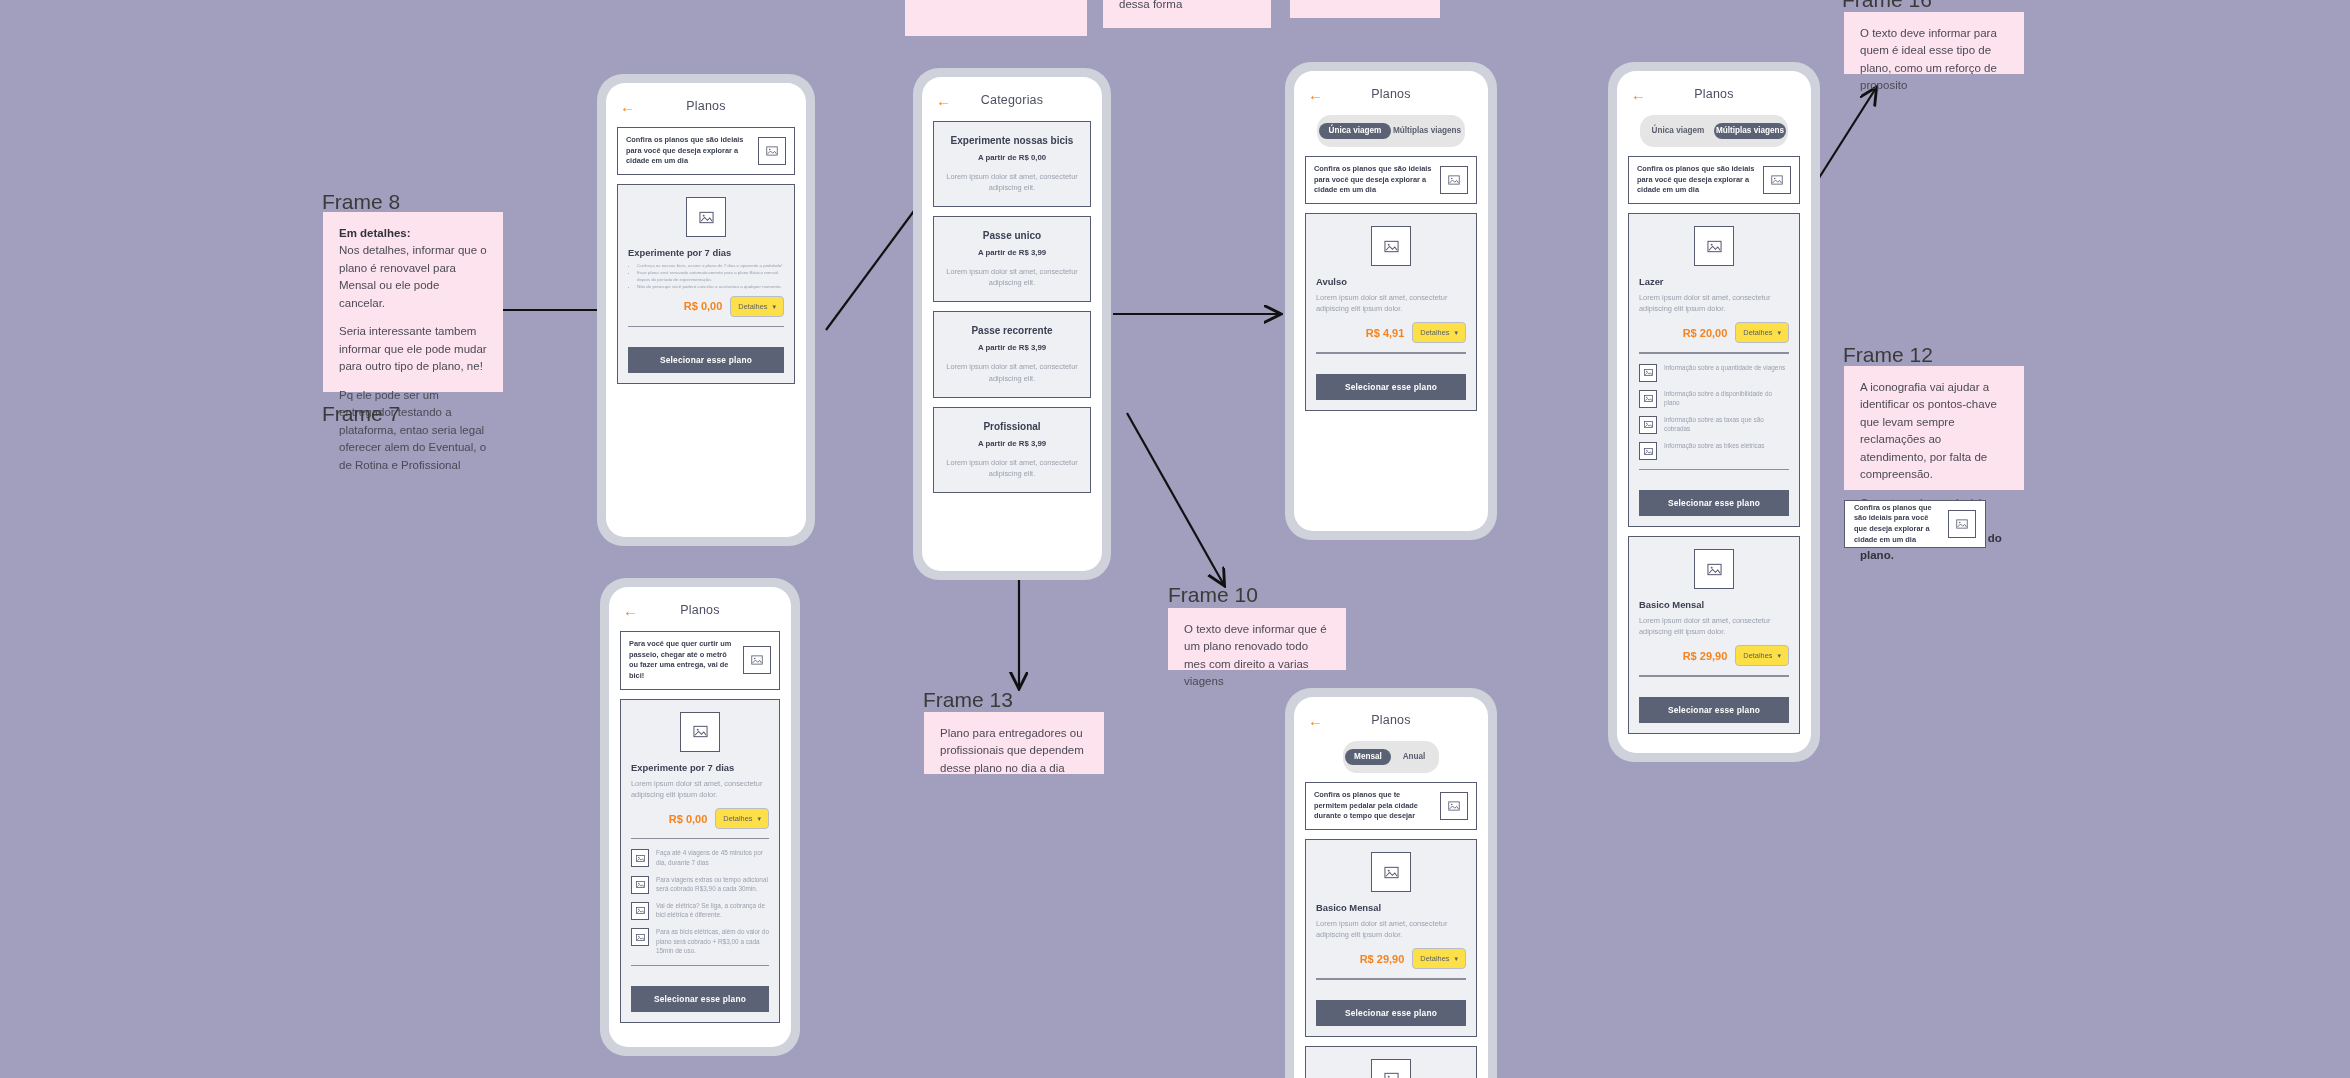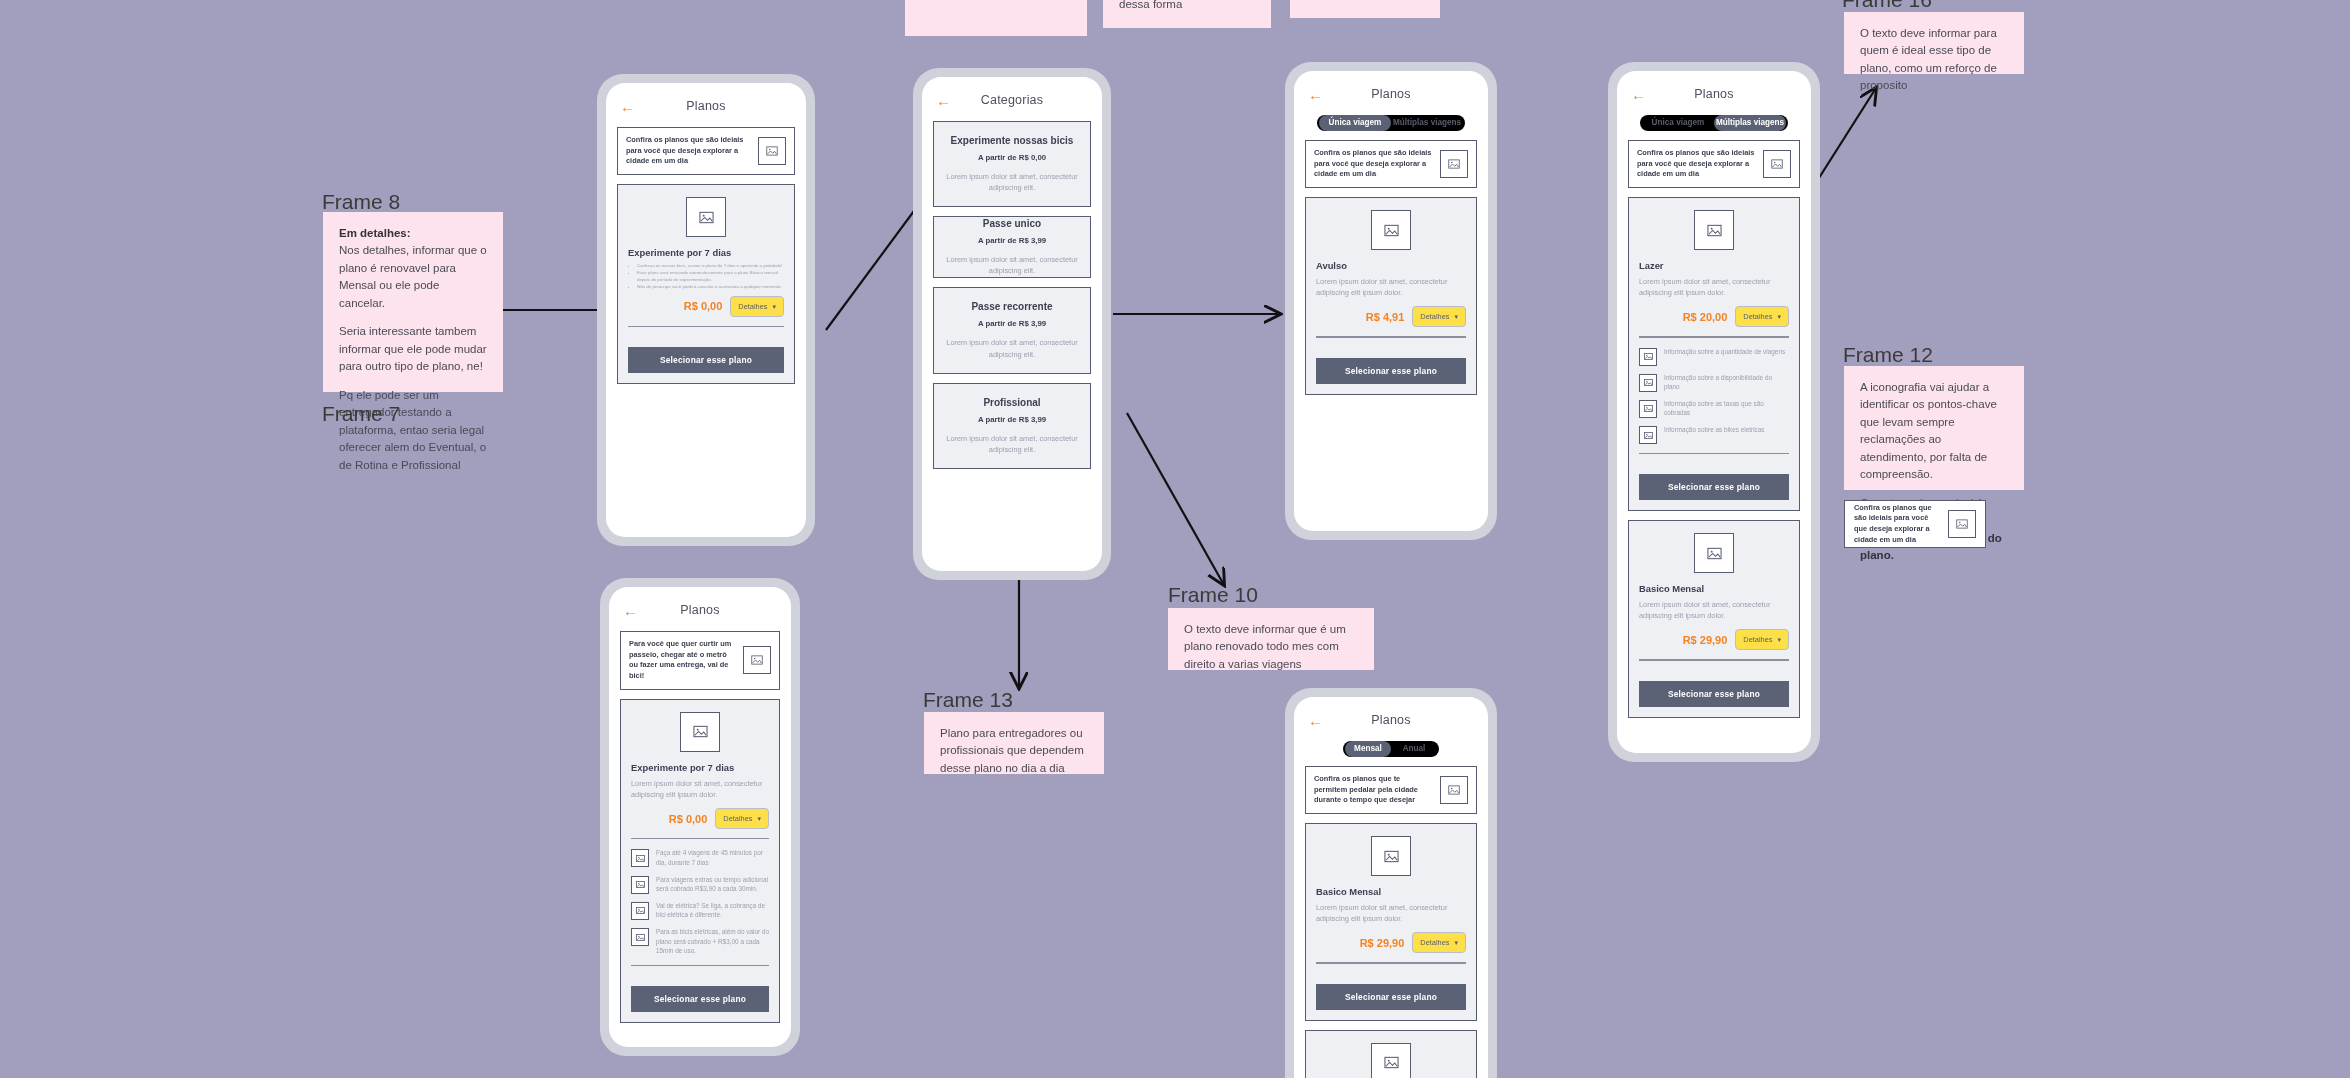--- a/index.html
+++ b/index.html
@@ -57,21 +57,21 @@
     color:#f08422;font-size:15px;line-height:1;
     position:absolute;left:3px;top:50%;transform:translateY(-50%);
     font-weight:bold;
   }
   .topbar-title{
     flex:1;text-align:center;font-size:12.5px;color:#4c4f61;
     font-weight:500;letter-spacing:.2px;
   }
   
   .segment{
-    background:#000000;border-radius:14px;height:16px;
+    background:#e5e5e5;border-radius:14px;height:32px;
     display:flex;align-items:center;margin:0 12px 9px 12px;
     padding:2px;box-sizing:border-box;
   }
   .seg-item{
     flex:1;text-align:center;font-size:8.2px;color:#5a5d6e;
     line-height:16px;height:16px;border-radius:12px;font-weight:600;
   }
   .seg-item.active{background:#5c6275;color:#ffffff;}
   
   .banner{
@@ -229,21 +229,21 @@
         <span class="back-arrow">←</span>
         <div class="topbar-title">Categorias</div>
       </div>
 
       <div class="plan-card" style="padding:13px 11px;">
         <div class="plan-title center" style="font-size:10px;margin-bottom:7px;">Experimente nossas bicis</div>
         <div class="plan-title center" style="font-size:7.8px;margin-bottom:9px;">A partir de R$ 0,00</div>
         <div class="plan-desc" style="text-align:center;margin-bottom:0;">Lorem ipsum dolor sit amet, consectetur adipiscing elit.</div>
       </div>
 
-      <div class="plan-card" style="padding:1px 11px;">
+      <div class="plan-card" style="padding:13px 11px;">
         <div class="plan-title center" style="font-size:10px;margin-bottom:7px;">Passe unico</div>
         <div class="plan-title center" style="font-size:7.8px;margin-bottom:9px;">A partir de R$ 3,99</div>
         <div class="plan-desc" style="text-align:center;margin-bottom:0;">Lorem ipsum dolor sit amet, consectetur adipiscing elit.</div>
       </div>
 
       <div class="plan-card" style="padding:13px 11px;">
         <div class="plan-title center" style="font-size:10px;margin-bottom:7px;">Passe recorrente</div>
         <div class="plan-title center" style="font-size:7.8px;margin-bottom:9px;">A partir de R$ 3,99</div>
         <div class="plan-desc" style="text-align:center;margin-bottom:0;">Lorem ipsum dolor sit amet, consectetur adipiscing elit.</div>
       </div>
@@ -534,21 +534,21 @@
               <rect x="1" y="2.5" width="14" height="11" fill="none" stroke="currentColor" stroke-width="1.1"></rect>
               <circle cx="5" cy="6" r="1" fill="currentColor"></circle>
               <path d="M2 12l4-4 3 3 2.5-2.5L14 12" fill="none" stroke="currentColor" stroke-width="1.1"></path>
             </svg>
         </div>
       </div>
     </div>
   </div>
 
   <div class="frame-label" style="left:1168px;top:583px;">Frame 10</div>
-  <div class="note" style="left:1168px;top:608px;width:206px;height:62px;">
+  <div class="note" style="left:1168px;top:608px;width:178px;height:62px;">
     <p>O texto deve informar que é um plano renovado todo mes com direito a varias viagens</p>
   </div>
 
   <div class="frame-label" style="left:923px;top:688px;">Frame 13</div>
   <div class="note" style="left:924px;top:712px;width:180px;height:62px;">
     <p>Plano para entregadores ou profissionais que dependem desse plano no dia a dia</p>
   </div>
 
   <div class="frame-label" style="left:1842px;top:-12px;">Frame 16</div>
   <div class="note" style="left:1844px;top:12px;width:180px;height:62px;">

